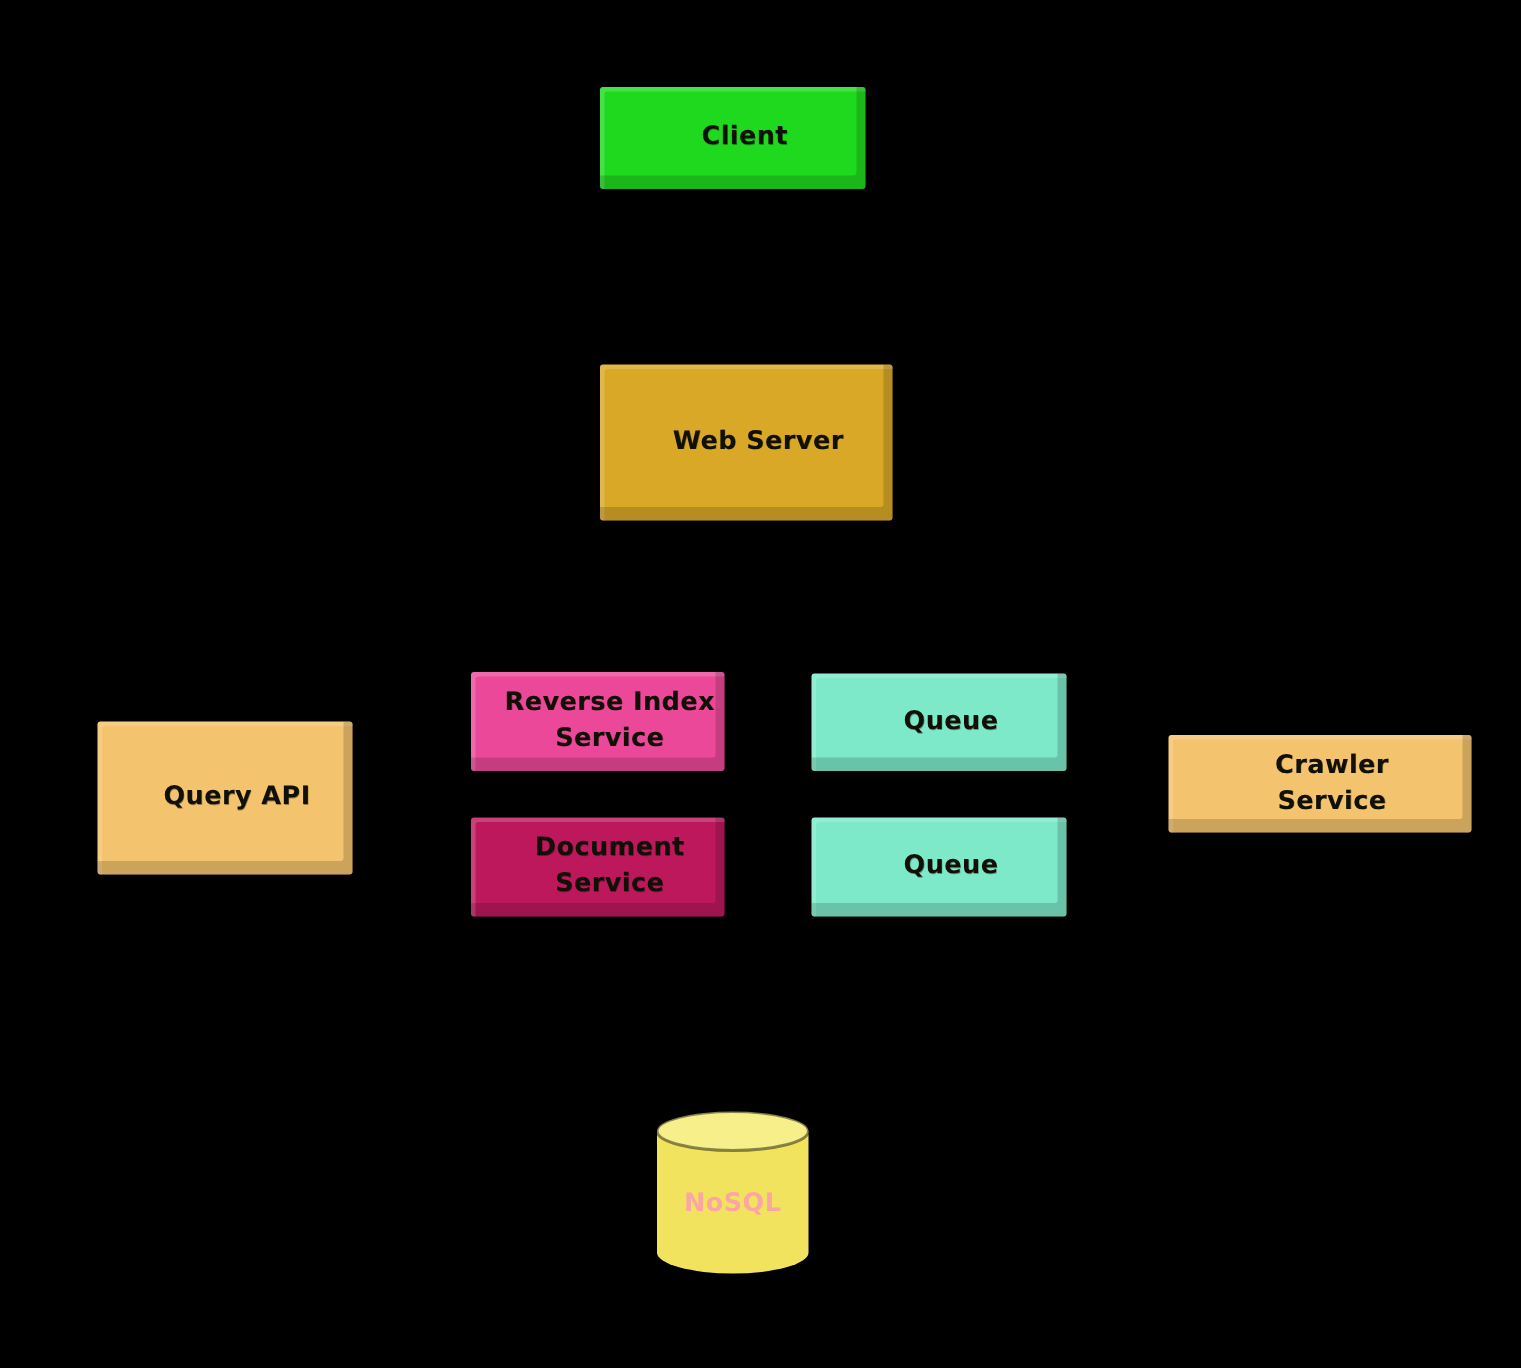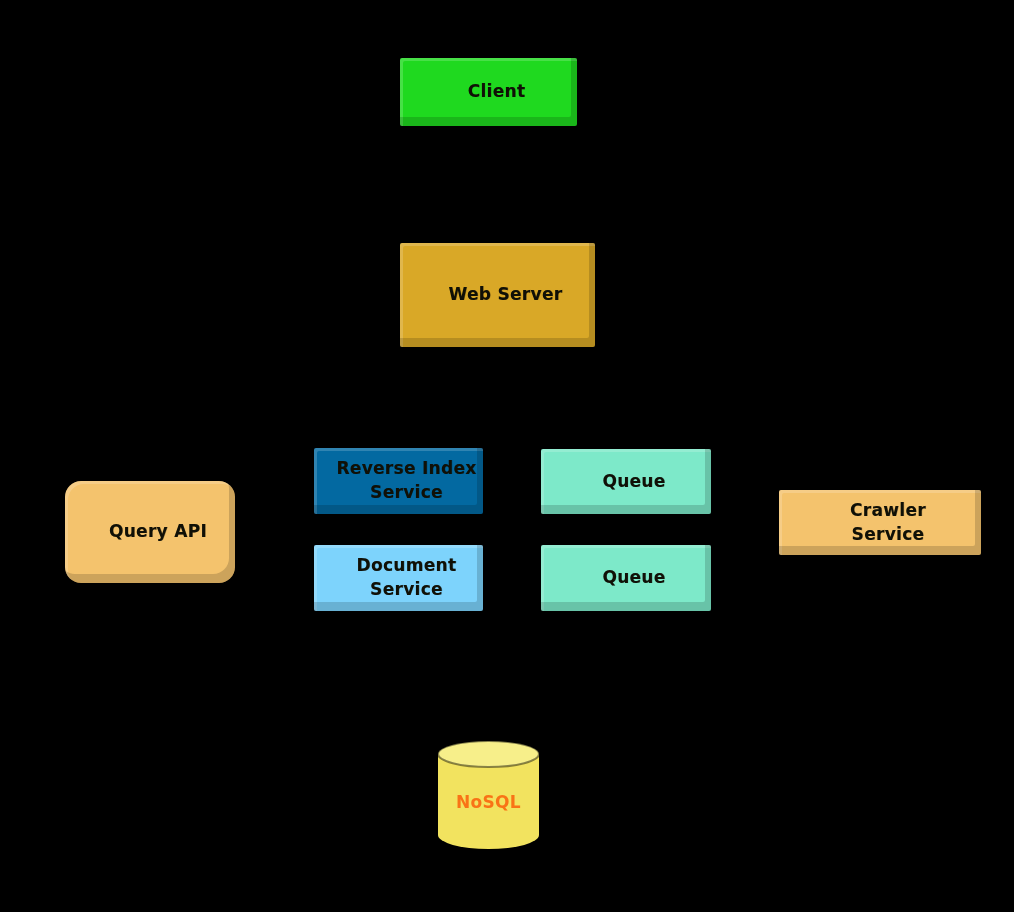--- a/index.html
+++ b/index.html
@@ -35,75 +35,75 @@
     line-height: 1.4;
     white-space: pre-line;
     letter-spacing: 0.3px;
     text-shadow: 0.4px 0.4px 0 rgba(0,0,0,0.35);
   }
   
   .n-client        { left: 400px; top: 58px;  width: 177px; height: 68px;  }
   .n-web-server    { left: 400px; top: 243px; width: 195px; height: 104px; }
   .n-reverse-index { left: 314px; top: 448px; width: 169px; height: 66px;  }
   .n-queue-top     { left: 541px; top: 449px; width: 170px; height: 65px;  }
-  .n-query-api     { left: 65px;  top: 481px; width: 170px; height: 102px; border-radius: 16px; }
+  .n-query-api     { left: 65px;  top: 481px; width: 170px; height: 102px; }
   .n-crawler       { left: 779px; top: 490px; width: 202px; height: 65px;  }
   .n-document      { left: 314px; top: 545px; width: 169px; height: 66px;  }
   .n-queue-bottom  { left: 541px; top: 545px; width: 170px; height: 66px;  }
 
   .cylinder {
     position: absolute;
     left: 437px; top: 740px;
     width: 103px; height: 110px;
     filter: drop-shadow(3px 5px 6px rgba(0,0,0,0.6));
   }
   .cylinder svg { display: block; width: 103px; height: 110px; }
   .cylinder .label {
     position: absolute;
     left: 0; right: 0;
     top: 52px;
     text-align: center;
-    color: #f97316;
+    color: #fca5a5;
     font-weight: 700;
     font-size: 17px;
     letter-spacing: 0.3px;
   }
 </style>
 </head>
 <body>
 
 <div class="canvas">
 
   <div class="node n-client" style="background-color: rgb(31, 217, 31);">
     <span class="label">Client</span>
   </div>
 
   <div class="node n-web-server" style="background-color: rgb(217, 168, 39);">
     <span class="label">Web Server</span>
   </div>
 
-  <div class="node n-reverse-index" style="background-color: #0369a1;">
+  <div class="node n-reverse-index" style="background-color: #ec4899;">
     <span class="label">Reverse Index
 Service</span>
   </div>
 
   <div class="node n-queue-top" style="background-color: rgb(125, 233, 201);">
     <span class="label">Queue</span>
   </div>
 
   <div class="node n-query-api" style="background-color: rgb(244, 195, 109);">
     <span class="label">Query API</span>
   </div>
 
   <div class="node n-crawler" style="background-color: rgb(244, 195, 109);">
     <span class="label">Crawler
 Service</span>
   </div>
 
-  <div class="node n-document" style="background-color: #7dd3fc; text-align: center;">
+  <div class="node n-document" style="background-color: #be185d; text-align: center;">
     <span class="label">Document
 Service</span>
   </div>
 
   <div class="node n-queue-bottom" style="background-color: rgb(125, 233, 201);">
     <span class="label">Queue</span>
   </div>
 
   <div class="cylinder">
     <svg viewBox="0 0 103 110" aria-hidden="true">

